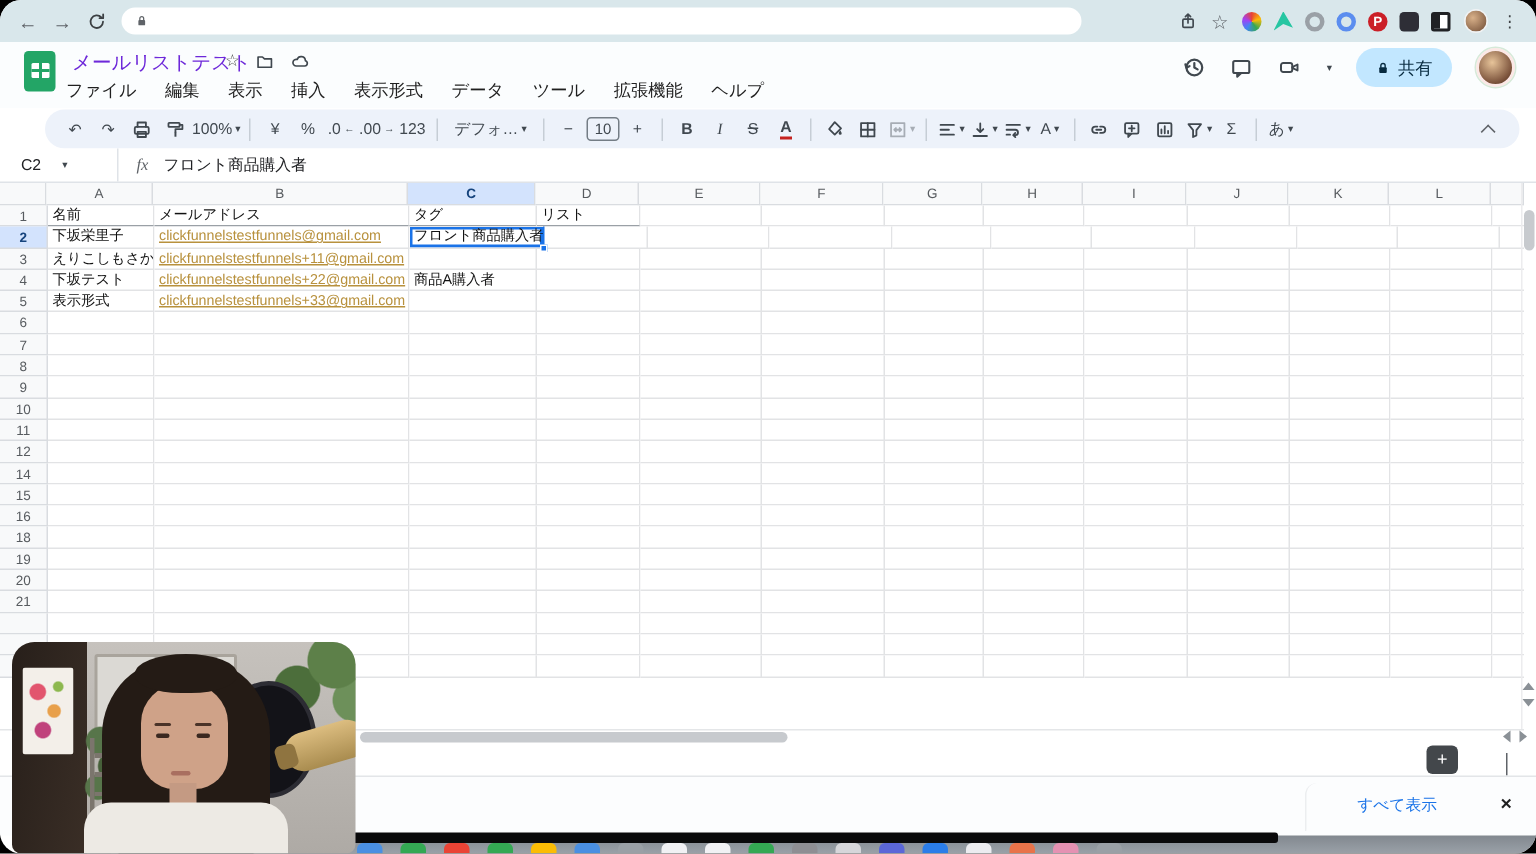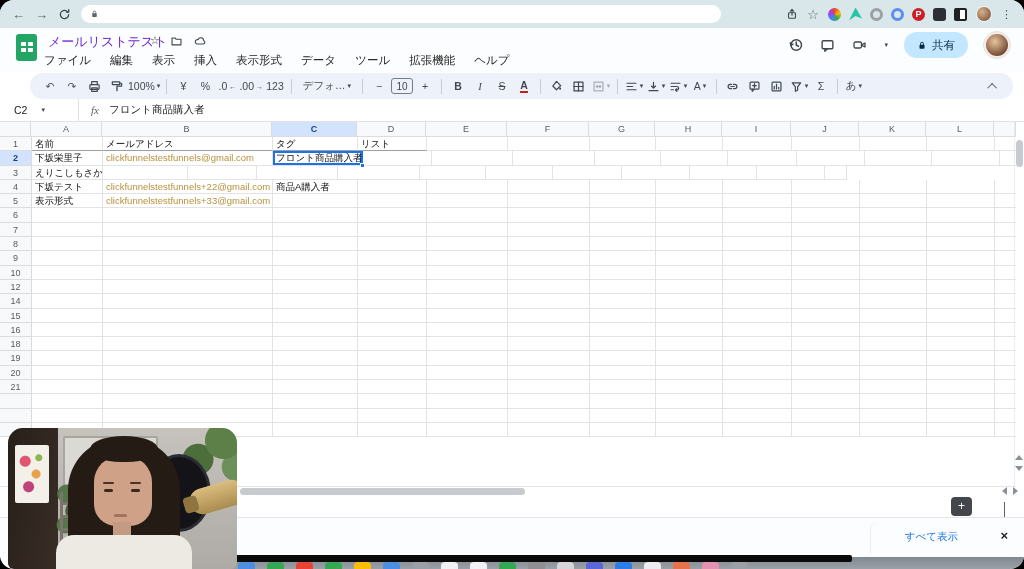--- a/index.html
+++ b/index.html
@@ -59,21 +59,21 @@
   .fb-val { font-size:10.5px; color:#202124; }
 
   
   .grid { position:absolute; left:0; top:122px; width:1016px; height:364px; overflow:hidden; background:#fff; }
   .grow { display:flex; }
   .gh { background:#f8f9fa; border-right:1px solid #d9dce0; border-bottom:1px solid #d9dce0; font-size:9px; color:#575b5f; text-align:center; }
   .gh.sel { background:#d3e3fd; color:#16447d; font-weight:bold; }
   .corner { width:32px; background:#f8f9fa; border-right:1px solid #d9dce0; border-bottom:1px solid #d9dce0; }
   .rowh { width:32px; flex:0 0 32px; }
   .cell { border-right:1px solid #e2e3e5; border-bottom:1px solid #e2e3e5; font-size:9.5px; color:#111; padding-left:3px; white-space:nowrap; overflow:hidden; background:#fff; }
-  .cell.link { color:#b8913d; }
+  .cell.link { color:#b8913d; text-decoration:underline; }
   .cell.hline { border-bottom:1px solid #9aa0a6; }
   .cell.selcell { position:relative; overflow:visible; z-index:3; box-shadow:inset 0 0 0 2px #1a73e8; border-right-color:#1a73e8; }
   .fill-handle { position:absolute; right:-3px; bottom:-3px; width:5px; height:5px; background:#1a73e8; border:1px solid #fff; }
   .grid-bottom-line { position:absolute; left:0; top:486px; width:1016px; height:1px; background:#e4e6e8; }
 
   
   .vthumb { position:absolute; right:1px; top:140px; width:7px; height:27px; background:#c7cace; border-radius:4px; }
   .vtrack-border { position:absolute; right:9px; top:122px; width:1px; height:364px; background:#ececee; }
   .hthumb { position:absolute; left:240px; top:488px; width:285px; height:7px; background:#c7cace; border-radius:4px; }
   .tri { width:0; height:0; display:inline-block; }
@@ -435,20 +435,21 @@
         <div class="cell" style="flex: 0 0 67px; line-height: 14.3px;"></div>
         <div class="cell" style="flex: 0 0 69px; line-height: 14.3px;"></div>
         <div class="cell" style="flex: 0 0 68px; line-height: 14.3px;"></div>
         <div class="cell" style="flex: 0 0 67px; line-height: 14.3px;"></div>
         <div class="cell" style="flex: 0 0 68px; line-height: 14.3px;"></div>
         <div class="cell" style="flex: 0 0 22px; line-height: 14.3px;"></div>
       </div>
       <div class="grow" style="height: 14.3px;">
         <div class="gh rowh" style="line-height: 14.3px;">3</div>
         <div class="cell" style="flex: 0 0 71px; line-height: 14.3px;">えりこしもさか</div>
+        <div class="cell link" style="flex: 0 0 170px; line-height: 14.3px;">clickfunnelstestfunnels+11@gmail.com</div>
         <div class="cell" style="flex: 0 0 85px; line-height: 14.3px;"></div>
         <div class="cell" style="flex: 0 0 69px; line-height: 14.3px;"></div>
         <div class="cell" style="flex: 0 0 81px; line-height: 14.3px;"></div>
         <div class="cell" style="flex: 0 0 82px; line-height: 14.3px;"></div>
         <div class="cell" style="flex: 0 0 66px; line-height: 14.3px;"></div>
         <div class="cell" style="flex: 0 0 67px; line-height: 14.3px;"></div>
         <div class="cell" style="flex: 0 0 69px; line-height: 14.3px;"></div>
         <div class="cell" style="flex: 0 0 68px; line-height: 14.3px;"></div>
         <div class="cell" style="flex: 0 0 67px; line-height: 14.3px;"></div>
         <div class="cell" style="flex: 0 0 68px; line-height: 14.3px;"></div>
@@ -545,20 +546,36 @@
         <div class="cell" style="flex: 0 0 66px; line-height: 14.3px;"></div>
         <div class="cell" style="flex: 0 0 67px; line-height: 14.3px;"></div>
         <div class="cell" style="flex: 0 0 69px; line-height: 14.3px;"></div>
         <div class="cell" style="flex: 0 0 68px; line-height: 14.3px;"></div>
         <div class="cell" style="flex: 0 0 67px; line-height: 14.3px;"></div>
         <div class="cell" style="flex: 0 0 68px; line-height: 14.3px;"></div>
         <div class="cell" style="flex: 0 0 22px; line-height: 14.3px;"></div>
       </div>
       <div class="grow" style="height: 14.3px;">
         <div class="gh rowh" style="line-height: 14.3px;">10</div>
+        <div class="cell" style="flex: 0 0 71px; line-height: 14.3px;"></div>
+        <div class="cell" style="flex: 0 0 170px; line-height: 14.3px;"></div>
+        <div class="cell" style="flex: 0 0 85px; line-height: 14.3px;"></div>
+        <div class="cell" style="flex: 0 0 69px; line-height: 14.3px;"></div>
+        <div class="cell" style="flex: 0 0 81px; line-height: 14.3px;"></div>
+        <div class="cell" style="flex: 0 0 82px; line-height: 14.3px;"></div>
+        <div class="cell" style="flex: 0 0 66px; line-height: 14.3px;"></div>
+        <div class="cell" style="flex: 0 0 67px; line-height: 14.3px;"></div>
+        <div class="cell" style="flex: 0 0 69px; line-height: 14.3px;"></div>
+        <div class="cell" style="flex: 0 0 68px; line-height: 14.3px;"></div>
+        <div class="cell" style="flex: 0 0 67px; line-height: 14.3px;"></div>
+        <div class="cell" style="flex: 0 0 68px; line-height: 14.3px;"></div>
+        <div class="cell" style="flex: 0 0 22px; line-height: 14.3px;"></div>
+      </div>
+      <div class="grow" style="height: 14.3px;">
+        <div class="gh rowh" style="line-height: 14.3px;">11</div>
         <div class="cell" style="flex: 0 0 71px; line-height: 14.3px;"></div>
         <div class="cell" style="flex: 0 0 170px; line-height: 14.3px;"></div>
         <div class="cell" style="flex: 0 0 85px; line-height: 14.3px;"></div>
         <div class="cell" style="flex: 0 0 69px; line-height: 14.3px;"></div>
         <div class="cell" style="flex: 0 0 81px; line-height: 14.3px;"></div>
         <div class="cell" style="flex: 0 0 82px; line-height: 14.3px;"></div>
         <div class="cell" style="flex: 0 0 66px; line-height: 14.3px;"></div>
         <div class="cell" style="flex: 0 0 67px; line-height: 14.3px;"></div>
         <div class="cell" style="flex: 0 0 69px; line-height: 14.3px;"></div>
         <div class="cell" style="flex: 0 0 68px; line-height: 14.3px;"></div>

